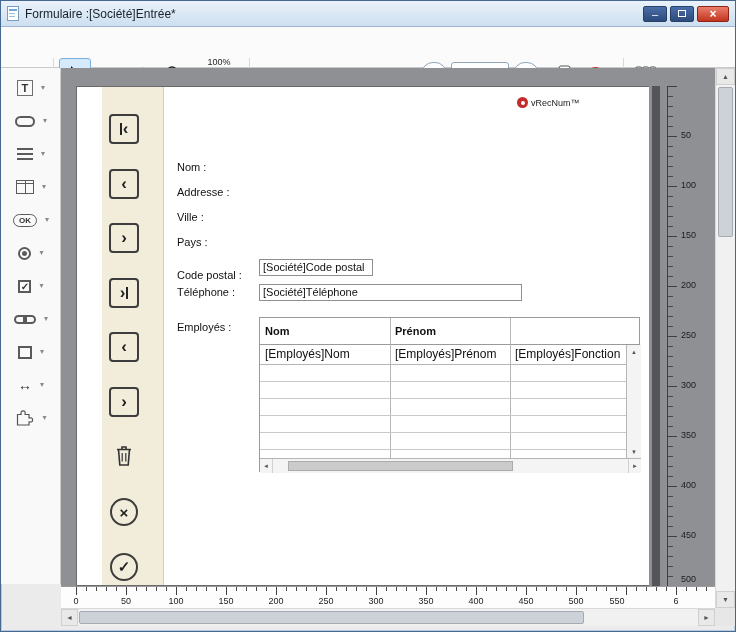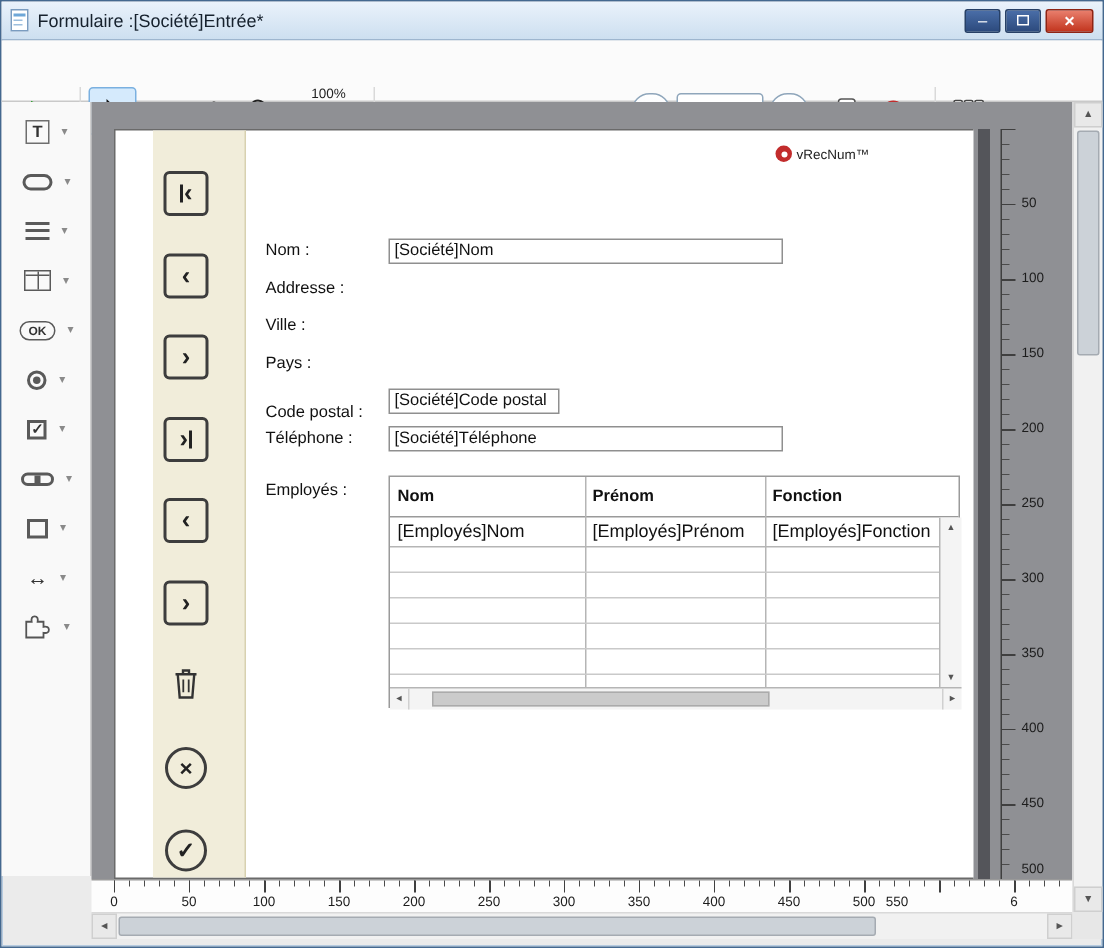--- a/index.html
+++ b/index.html
@@ -304,35 +304,33 @@
       <div class="navcirc" style="top:466px">
           <span>✓</span>
         </div>
 
       <div class="recnum">
         <span class="minidot"></span>
         <span>vRecNum™</span>
       </div>
 
       <span class="flabel" style="top:72px">Nom :</span>
-      <span class="fbox" style="top:72px">[Société]Nom</span>
       <span class="flabel" style="top:97px">Addresse :</span>
       <span class="flabel" style="top:122px">Ville :</span>
       <span class="flabel" style="top:147px">Pays :</span>
       <span class="flabel" style="top:180px">Code postal :</span>
       <span class="fbox short" style="top:172px">[Société]Code postal</span>
       <span class="flabel" style="top:197px">Téléphone :</span>
       <span class="fbox" style="top:197px">[Société]Téléphone</span>
 
       <span class="flabel" style="top:232px">Employés :</span>
 
       <div class="etable">
         <span class="th" style="left:0;width:130px">Nom</span>
         <span class="th" style="left:130px;width:120px">Prénom</span>
-        <span class="th" style="left:250px;width:129px">Fonction</span>
         <div class="hline"></div>
         <div class="cvl" style="left:130px"></div>
         <div class="cvl" style="left:250px"></div>
         <span class="tv" style="left:0;width:129px">[Employés]Nom</span>
         <span class="tv" style="left:130px;width:119px">[Employés]Prénom</span>
         <span class="tv" style="left:250px;width:115px">[Employés]Fonction</span>
         <div class="rline" style="top:46px;background:#b5b5b5"></div>
         <div class="rline" style="top:63px"></div>
         <div class="rline" style="top:80px"></div>
         <div class="rline" style="top:97px"></div>
@@ -375,21 +373,21 @@
     <span style="left:65px">50</span>
     <span style="left:115px">100</span>
     <span style="left:165px">150</span>
     <span style="left:215px">200</span>
     <span style="left:265px">250</span>
     <span style="left:315px">300</span>
     <span style="left:365px">350</span>
     <span style="left:415px">400</span>
     <span style="left:465px">450</span>
     <span style="left:515px">500</span>
-    <span style="left:537px">550</span>
+    <span style="left:556px">550</span>
     <span style="left:615px">6</span>
   </div>
 
   <div class="vsb">
     <span class="sbtn" style="top:0">▲</span>
     <span class="thumb"></span>
     <span class="sbtn" style="bottom:0">▼</span>
   </div>
   <div class="hsb">
     <span class="sbtn" style="left:0">◄</span>

